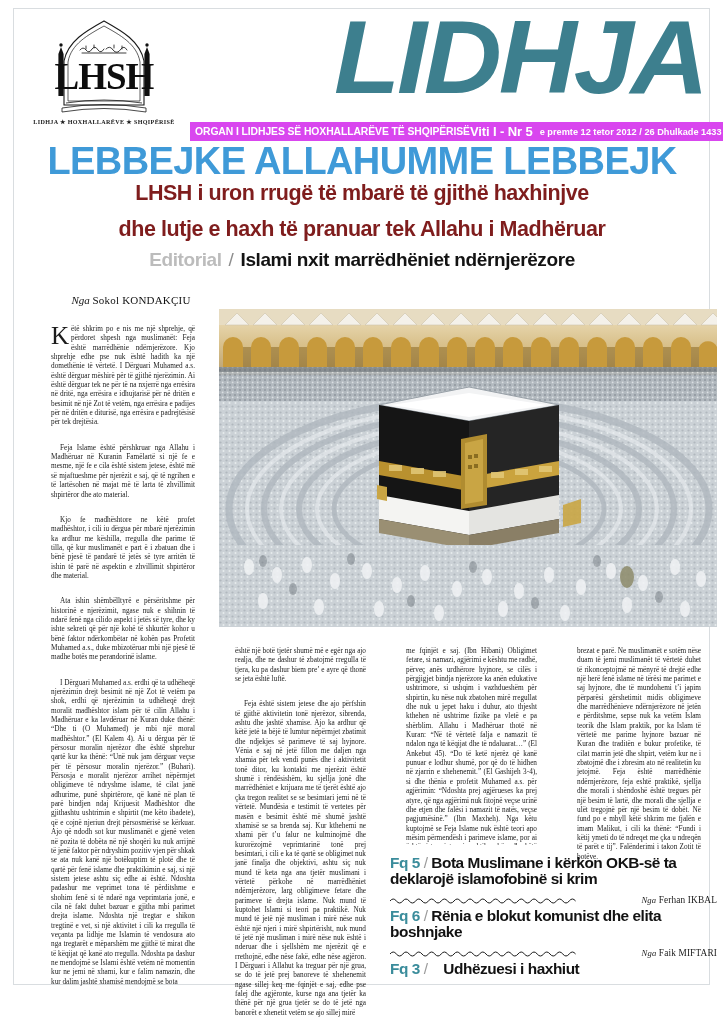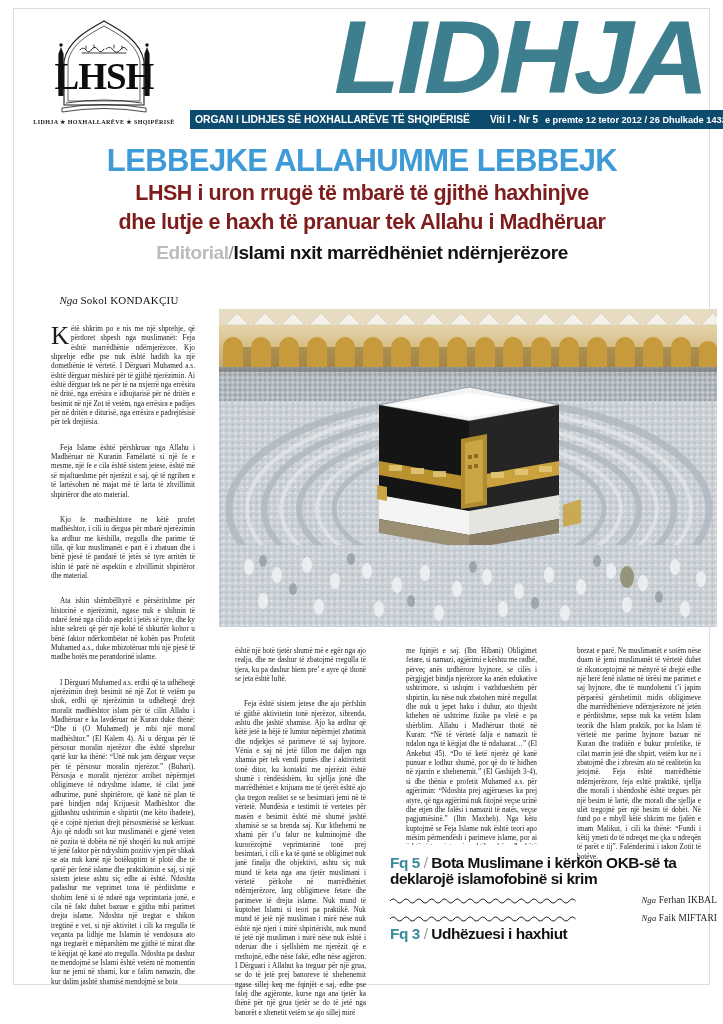--- a/index.html
+++ b/index.html
@@ -42,65 +42,66 @@
     font-family:"Liberation Sans",sans-serif;
     font-weight:bold;font-style:italic;
     font-size:104px;line-height:104px;
     letter-spacing:-3px;
     color:#3d7f8e;
     text-align:right;
     transform:scaleX(1.04);transform-origin:right center;
     padding-right:4px;
   }
   .redbar{
-    position:absolute;left:176px;top:101px;width:534px;height:19px;
-    background:#0c4a6e;color:#fff;
+    position:absolute;left:176px;top:113px;width:534px;height:19px;
+    background:#d946ef;color:#fff;
     display:flex;align-items:center;
     box-sizing:border-box;padding:0 5px;
     overflow:hidden;white-space:nowrap;
   }
   .redbar .rb-main{
     font-family:"Liberation Sans",sans-serif;font-weight:bold;
     font-size:10.4px;letter-spacing:-.1px;
   }
   .redbar .rb-meta{
     font-family:"Liberation Sans",sans-serif;font-weight:bold;
-    font-size:10px;letter-spacing:-.1px;margin-left:20px;
+    font-size:13px;letter-spacing:-.1px;margin-left:0;
   }
   .redbar .rb-date{
     font-family:"Liberation Sans",sans-serif;font-weight:bold;
     font-size:9.2px;margin-left:7px;
   }
 
   
   .heads{
     position:absolute;left:1px;top:135px;width:694px;text-align:center;
   }
   .h-kicker{
     font-family:"Liberation Sans",sans-serif;font-weight:bold;
-    font-size:31px;line-height:34px;letter-spacing:-.6px;
+    font-size:38px;line-height:34px;letter-spacing:-.6px;
     color:#3f9ad8;
   }
   .h-sub{
     font-family:"Liberation Sans",sans-serif;font-weight:bold;
     font-size:21.5px;line-height:25px;letter-spacing:-.45px;
     color:#7f1d1d;margin-top:3px;
   }
   .h-edit{
     margin-top:7px;display:flex;align-items:baseline;justify-content:center;
+    gap:7px;
     font-family:"Liberation Sans",sans-serif;font-weight:bold;
     font-size:19px;letter-spacing:-.4px;
   }
   .h-edit .ed{color:#bcbcbc;}
   .h-edit .sl{color:#8e8e8e;font-weight:normal;}
   .h-edit .tt{color:#131313;}
 
   
   .byline{
-    position:absolute;left:15px;top:285px;width:180px;text-align:center;
+    position:absolute;left:27px;top:285px;width:180px;text-align:center;
     font-family:"Liberation Serif",serif;font-size:11px;color:#111;
   }
   .byline i{font-style:italic;}
   .byline b{font-weight:normal;letter-spacing:.2px;}
 
   
   .body-area{position:absolute;left:21px;top:300px;width:682px;height:668px;}
 
   .col{
     position:absolute;top:0;
@@ -203,21 +204,21 @@
     <div class="redbar">
       <span class="rb-main">ORGAN I LIDHJES SË HOXHALLARËVE TË SHQIPËRISË</span>
       <span class="rb-meta">Viti I - Nr 5</span>
       <span class="rb-date">e premte  12 tetor 2012  /  26 Dhulkade  1433</span>
     </div>
   </div>
 
   <div class="heads">
     <div class="h-kicker">LEBBEJKE ALLAHUMME LEBBEJK</div>
     <div class="h-sub">LHSH i uron rrugë të mbarë të gjithë haxhinjve</div>
-    <div class="h-sub" style="margin-top:4px">dhe lutje e haxh të pranuar tek Allahu i Madhëruar</div>
+    <div class="h-sub" style="margin-top:11px">dhe lutje e haxh të pranuar tek Allahu i Madhëruar</div>
     <div class="h-edit">
       <span class="ed">Editorial</span>
       <span class="sl">/</span>
       <span class="tt">Islami nxit marrëdhëniet ndërnjerëzore</span>
     </div>
   </div>
 
   <div class="byline">
     <i>Nga</i>
     <b>Sokol KONDAKÇIU</b>
@@ -452,36 +453,41 @@
             <path d="M0 5 q3.2 -4 6.4 0 t6.4 0 t6.4 0 t6.4 0 t6.4 0 t6.4 0 t6.4 0 t6.4 0 t6.4 0 t6.4 0 t6.4 0 t6.4 0 t6.4 0 t6.4 0 t6.4 0 t6.4 0 t6.4 0 t6.4 0 t6.4 0 t6.4 0 t6.4 0 t6.4 0 t6.4 0 t6.4 0 t6.4 0 t6.4 0 t6.4 0 t6.4 0 t6.4 0" fill="none" stroke="#1a1a1a" stroke-width="1"></path>
           </svg>
           <div class="credit">
             <i>Nga</i>
             <span>Ferhan IKBAL</span>
           </div>
         </div>
       </div>
 
       <div class="teaser">
+        <div class="teaser-head">
+          <span class="fq">Fq 6</span>
+          <span class="sl">/</span>
+          <span>Rënia e blokut komunist dhe elita boshnjake</span>
+        </div>
         <div class="teaser-foot">
           <svg class="wave" viewBox="0 0 190 9" preserveAspectRatio="none">
             <path d="M0 5 q3.2 -4 6.4 0 t6.4 0 t6.4 0 t6.4 0 t6.4 0 t6.4 0 t6.4 0 t6.4 0 t6.4 0 t6.4 0 t6.4 0 t6.4 0 t6.4 0 t6.4 0 t6.4 0 t6.4 0 t6.4 0 t6.4 0 t6.4 0 t6.4 0 t6.4 0 t6.4 0 t6.4 0 t6.4 0 t6.4 0 t6.4 0 t6.4 0 t6.4 0 t6.4 0" fill="none" stroke="#1a1a1a" stroke-width="1"></path>
           </svg>
           <div class="credit">
             <i>Nga</i>
             <span>Faik MIFTARI</span>
           </div>
         </div>
       </div>
 
       <div class="teaser">
         <div class="teaser-head">
           <span class="fq">Fq 3</span>
           <span class="sl">/</span>
-          <span style="margin-left:0">Udhëzuesi i haxhiut</span>
+          <span style="margin-left:12px">Udhëzuesi i haxhiut</span>
         </div>
       </div>
 
     </div>
   </div>
 
  </div>
 </div>
 
 </body></html>

